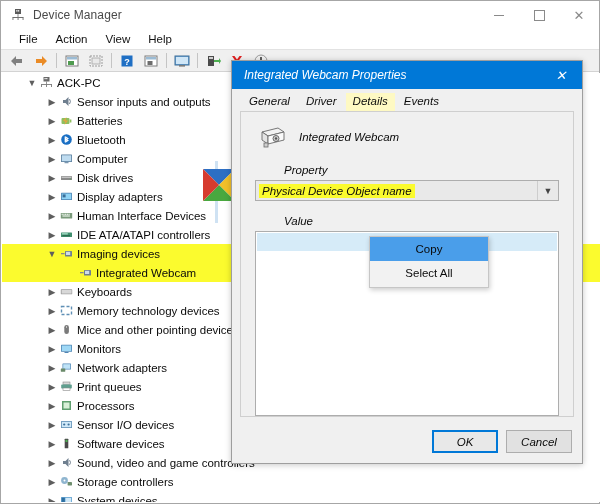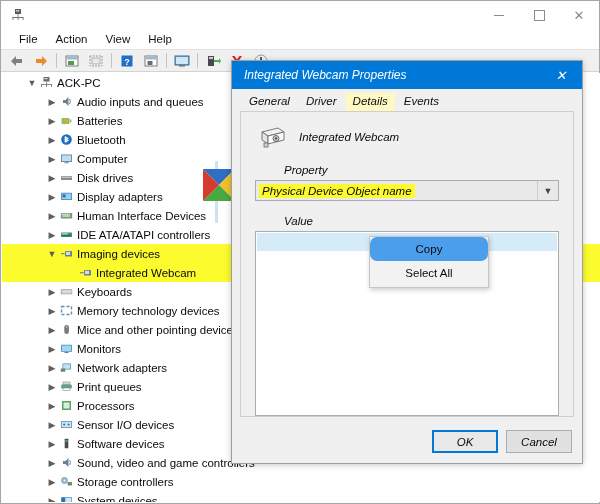--- a/index.html
+++ b/index.html
@@ -110,21 +110,21 @@
   .valuesel{position:absolute;left:1px;top:1px;right:1px;height:18px;background:#d6ebf8;}
 
   
   .ctxmenu{
     position:absolute;left:368px;top:235px;width:120px;height:52px;
     background:#f2f2f2;border:1px solid #c6c6c6;box-sizing:border-box;z-index:80;
     box-shadow:1px 2px 5px rgba(0,0,0,.2);
   }
   .ctxitem{height:24px;display:flex;align-items:center;justify-content:center;
     font-size:11.5px;color:#0a0a0a;}
-  .ctxitem.sel{background:#4a9eea;color:#0a0a0a;border-radius:7px;}
+  .ctxitem.sel{background:#4a9eea;color:#0a0a0a;}
 
   
   .dlgbtns{position:absolute;right:10px;bottom:10px;display:flex;}
   .dbtn{
     width:66px;height:23px;background:#e1e1e1;border:1px solid #adadad;
     font-size:11.5px;color:#0a0a0a;display:flex;align-items:center;justify-content:center;
     margin-left:8px;box-sizing:border-box;
   }
   .dbtn.focus{border:2px solid #0078d7;background:#e8e8e8;}
 </style>
@@ -140,20 +140,21 @@
           <rect x="4" y="1" width="6" height="5" fill="#5a5a5a"></rect>
           <rect x="5.2" y="2.2" width="1.3" height="1.3" fill="#fff"></rect>
           <rect x="6.9" y="2.2" width="1.3" height="1.3" fill="#fff"></rect>
           <rect x="6.6" y="6" width="0.8" height="3" fill="#6f6f6f"></rect>
           <rect x="1.5" y="9" width="11" height="1" fill="#6f6f6f"></rect>
           <rect x="1.5" y="9.5" width="0.9" height="2.5" fill="#6f6f6f"></rect>
           <rect x="6.6" y="9.5" width="0.9" height="2.5" fill="#6f6f6f"></rect>
           <rect x="11.6" y="9.5" width="0.9" height="2.5" fill="#6f6f6f"></rect>
         </svg>
       </span>
+      <span class="tb-title">Device Manager</span>
       <div class="winbtns">
         <div class="winbtn min">
             <span></span>
           </div>
         <div class="winbtn max">
             <span></span>
           </div>
         <div class="winbtn close">
             <span>✕</span>
           </div>
@@ -255,21 +256,21 @@
       </div>
 
       <div class="trow" style="padding-left:44px;">
         <span class="chev">▶</span>
         <span class="ticon">
           <svg width="13" height="13" viewBox="0 0 13 13">
               <path d="M3 5 L5.5 5 L8.5 2 L8.5 11 L5.5 8 L3 8 Z" fill="#6f7f8f"></path>
               <path d="M9.5 4 Q11.3 6.5 9.5 9" stroke="#6f7f8f" fill="none" stroke-width="1"></path>
             </svg>
         </span>
-        <span class="tlabel">Audio inputs and queues</span>
+        <span class="tlabel">Sensor inputs and outputs</span>
       </div>
 
       <div class="trow" style="padding-left:44px;">
         <span class="chev">▶</span>
         <span class="ticon">
           <svg width="13" height="13" viewBox="0 0 13 13">
               <rect x="1.5" y="4" width="8" height="6" rx="1" fill="#8fbf5f"></rect>
               <rect x="9.8" y="5.5" width="1.6" height="3" fill="#8fbf5f"></rect>
               <path d="M3 7 L6.5 3 L5.5 6.5 L8 6.5 L4.5 11 L5.5 7.5 Z" fill="#e8a33d"></path>
             </svg>

